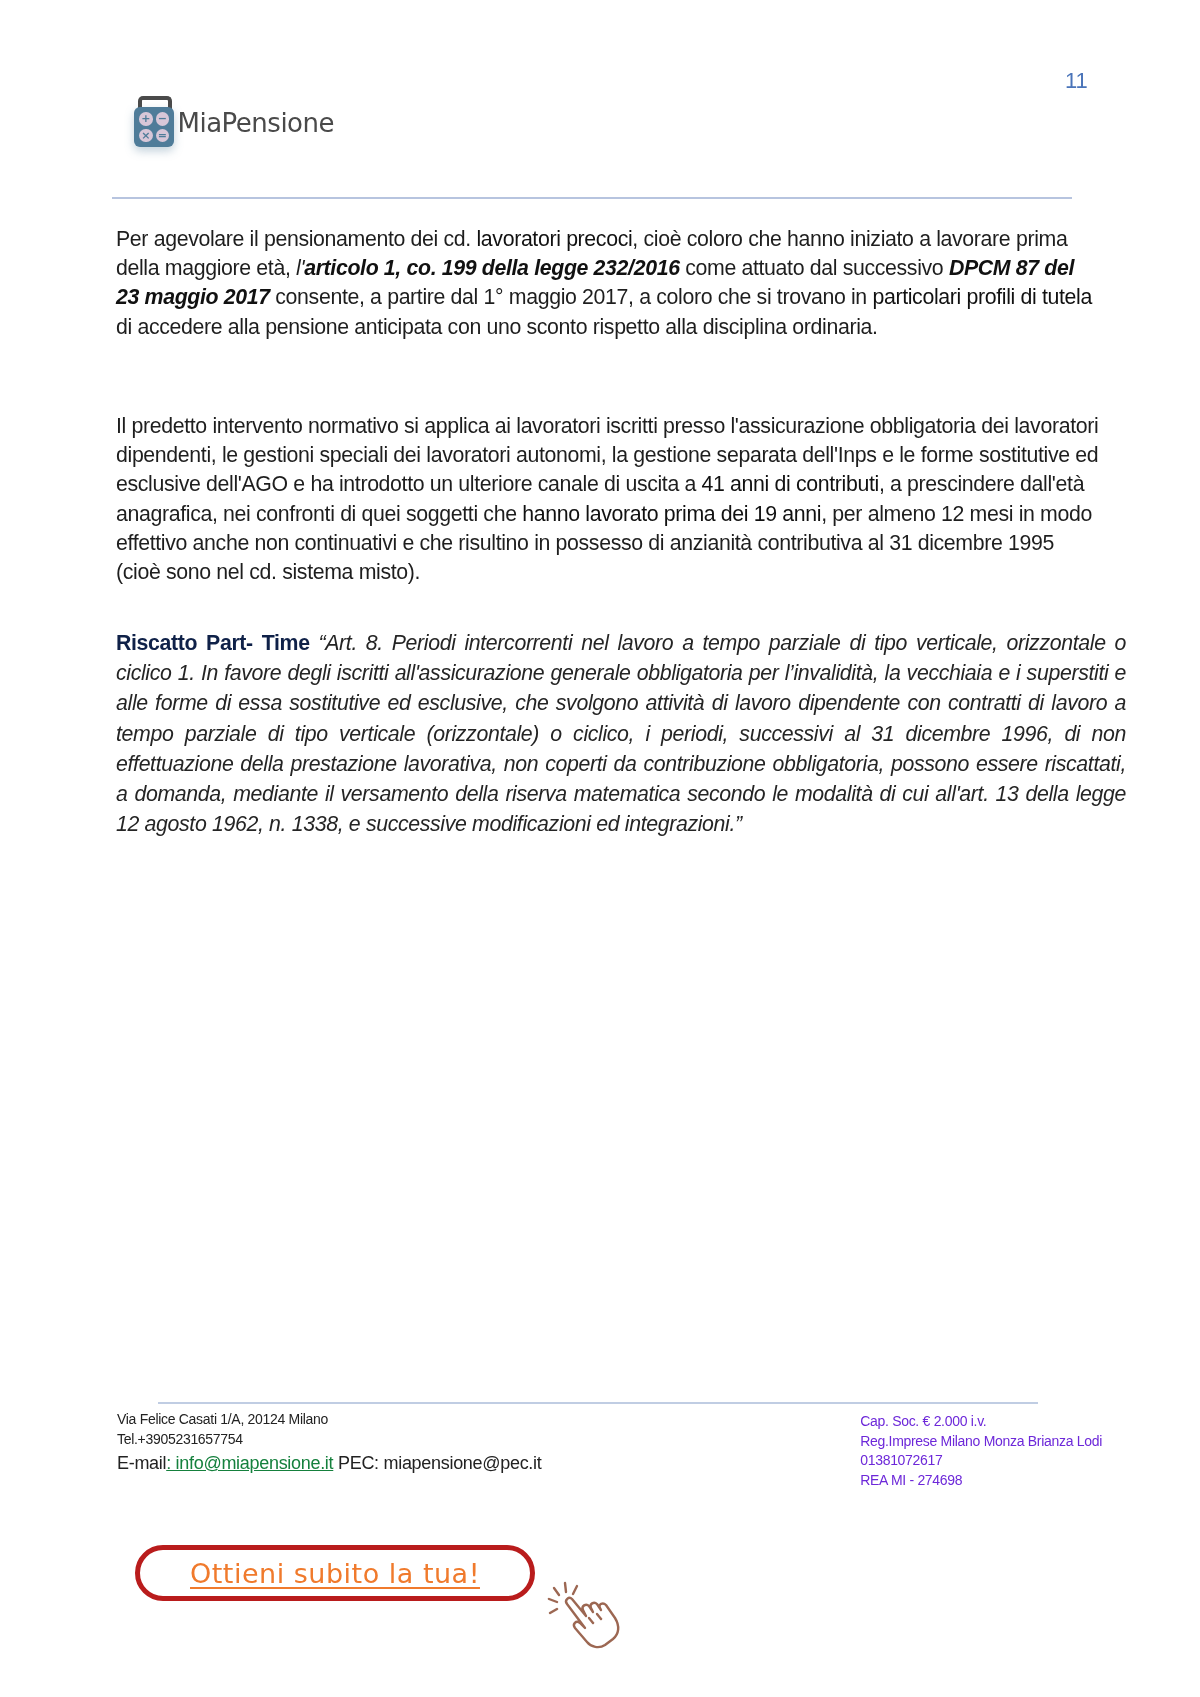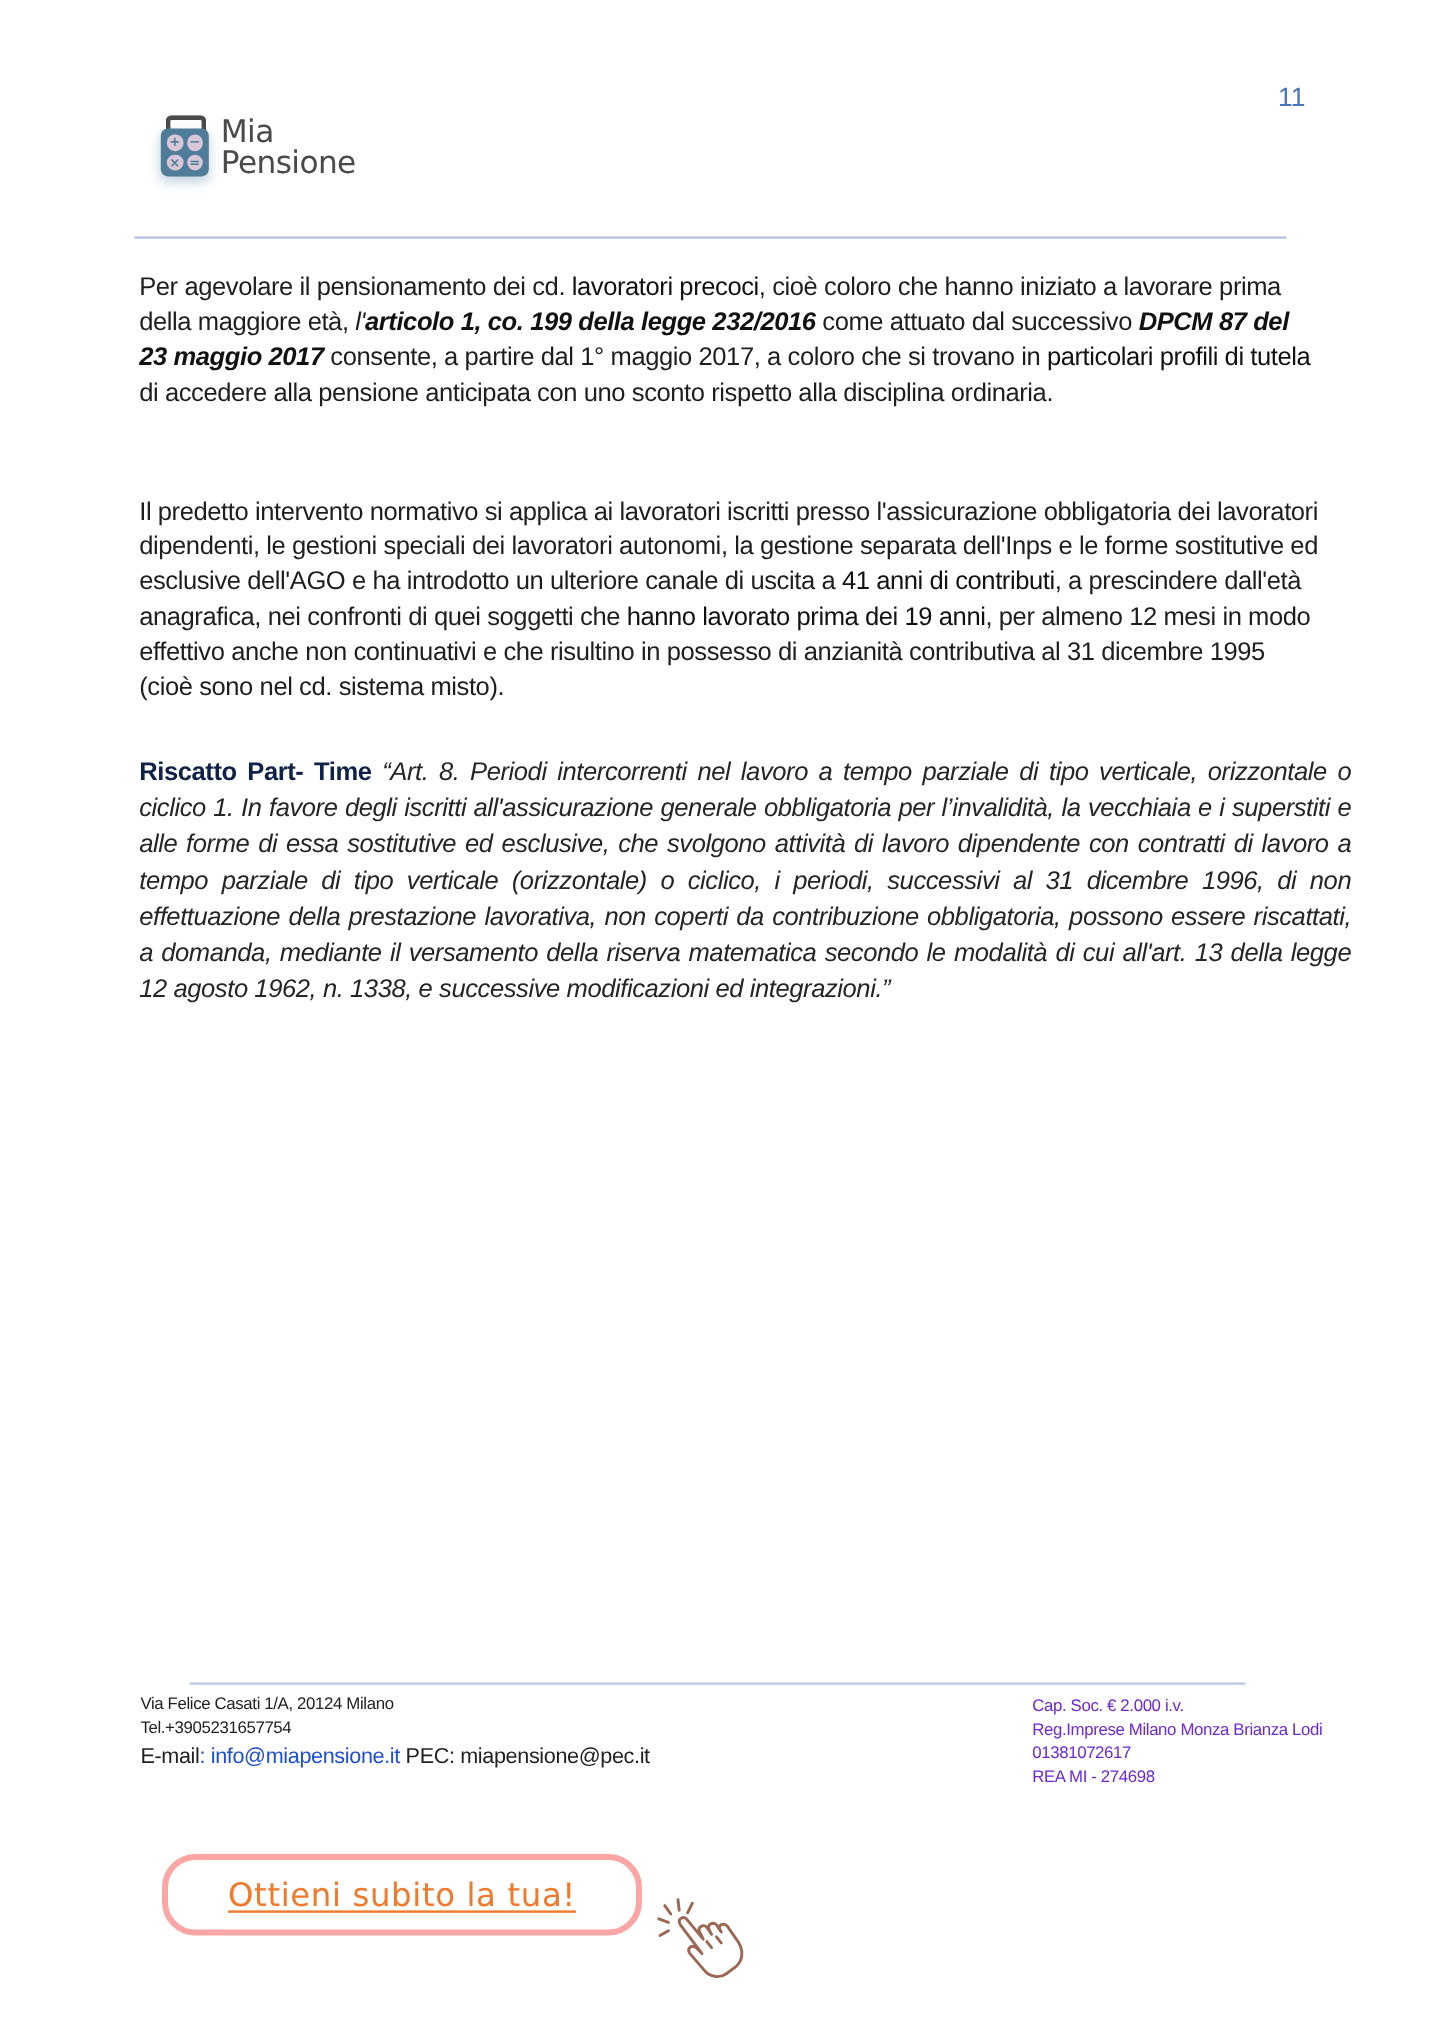--- a/index.html
+++ b/index.html
@@ -23,21 +23,21 @@
       position: absolute; left: 0; top: 13px; width: 40px; height: 40px;
       background: #4f7c99; border-radius: 6px;
       box-shadow: 0 4px 10px rgba(79,124,153,0.35);
       display: grid; grid-template-columns: 1fr 1fr; grid-template-rows: 1fr 1fr; padding: 5px; gap: 3px;
     }
     .logo-key {
       background: #d8c7d8; border-radius: 50%; color: #4f7c99;
       font-size: 11px; font-weight: bold; display: flex; align-items: center; justify-content: center;
       font-family: "DejaVu Sans", sans-serif; line-height: 1;
     }
-    .logo-text { display: flex; flex-direction: column; line-height: 26px; }
+    .logo-text { display: flex; flex-direction: row; line-height: 26px; }
     .logo-text span { font-family: "DejaVu Sans", sans-serif; font-size: 26px; color: #4a4a4a; font-weight: normal; letter-spacing: -0.5px; }
 
     .page-number { position: absolute; left: 1065px; top: 68px; font-size: 22px; color: #4a74b9; font-family: "Liberation Sans", sans-serif; }
 
     .rule-top { position: absolute; left: 112px; top: 197px; width: 960px; height: 2px; background: #b7c4df; }
 
     
     .para {
       position: absolute; left: 116px; width: 985px;
       font-family: "Liberation Sans", sans-serif; font-size: 21.3px; line-height: 29.2px; color: #1e1e1e;
@@ -49,28 +49,28 @@
     b { font-weight: normal; color: #111; }
     .bi { font-weight: bold; font-style: italic; color: #111; }
     .heading-inline { font-weight: bold; color: #0f2148; margin-top: 35px; }
     .quote { font-style: italic; color: #252525; }
 
     
     .rule-bottom { position: absolute; left: 158px; top: 1402px; width: 880px; height: 2px; background: #c0cde3; }
     .footer-left { position: absolute; left: 117px; top: 1410px; font-family: "Liberation Sans", sans-serif; color: #222; }
     .footer-left .small { font-size: 14px; line-height: 19.5px; letter-spacing: -0.3px; }
     .footer-left .email-line { font-size: 18px; line-height: 26px; margin-top: 1px; letter-spacing: -0.3px; }
-    .footer-left a { color: #1d4ed8; }
+    .footer-left a { color: #15803d; text-decoration: underline; }
     .footer-right { position: absolute; right: 98px; top: 1412px; font-family: "Liberation Sans", sans-serif; color: #6d28d9; font-size: 14px; line-height: 19.5px; letter-spacing: -0.3px; }
     .footer-right .rea { margin-right: 3px; }
 
     
     .cta {
-      position: absolute; left: 135px; top: 1545px; width: 400px; height: 68px;
-      border: 5px solid #fca5a5; border-radius: 28px; background: #fff;
+      position: absolute; left: 135px; top: 1545px; width: 400px; height: 56px;
+      border: 5px solid #b91c1c; border-radius: 28px; background: #fff;
       display: flex; align-items: center; justify-content: center; cursor: pointer;
     }
     .cta-label {
       font-family: "DejaVu Sans", sans-serif; font-size: 27px; color: #f07a2c;
       text-decoration: underline; text-decoration-thickness: 2px; text-underline-offset: 4px; letter-spacing: 0.5px;
     }
     .hand-icon { position: absolute; left: 545px; top: 1580px; width: 95px; height: 75px; }
   </style>
 </head>
 <body>

